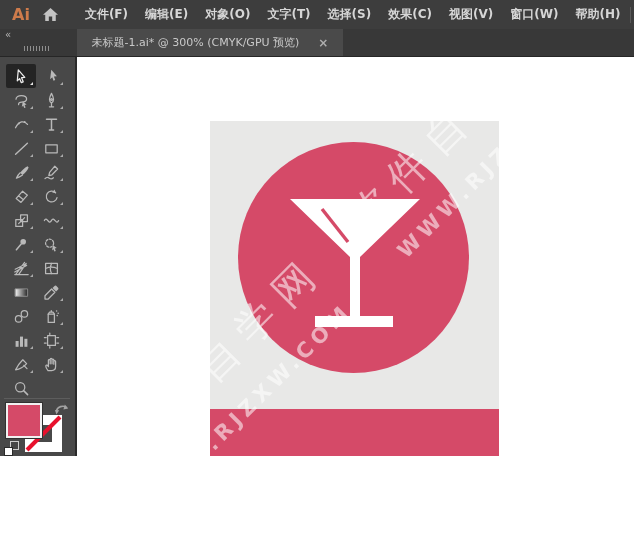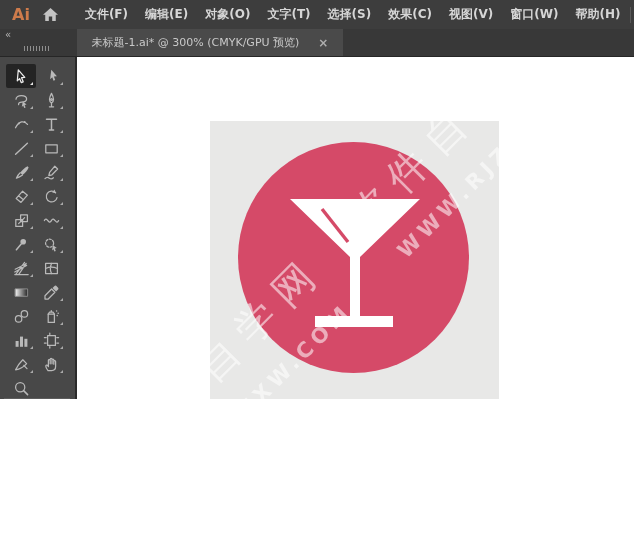--- a/index.html
+++ b/index.html
@@ -1,16 +1,16 @@
 <!DOCTYPE html>
 <html><head>
 <meta charset="utf-8">
 <style>
   html,body{margin:0;padding:0;background:#fff;}
-  .win{position:relative;width:634px;height:399px;overflow:hidden;
+  .win{position:relative;width:634px;height:456px;overflow:hidden;
        font-family:"DejaVu Sans","Liberation Sans",sans-serif;
        -webkit-font-smoothing:antialiased;user-select:none;}
   
   .menubar{height:29px;background:#3d3d3d;display:flex;align-items:center;padding:0 8px;box-sizing:border-box;}
   .ai-logo{font-size:16px;font-weight:bold;color:#ce7b4b;letter-spacing:0;margin-left:4px;}
   .home-btn{margin-left:12px;display:flex;align-items:center;}
   .vdiv{width:1px;height:16px;background:#5a5a5a;margin:0 10px;}
   .menus{display:flex;gap:17px;margin-left:6px;font-weight:bold;}
   .menu-item{font-size:12px;color:#d6d6d6;white-space:nowrap;cursor:default;}
   .mb-right{margin-left:auto;display:flex;align-items:center;gap:7px;}

